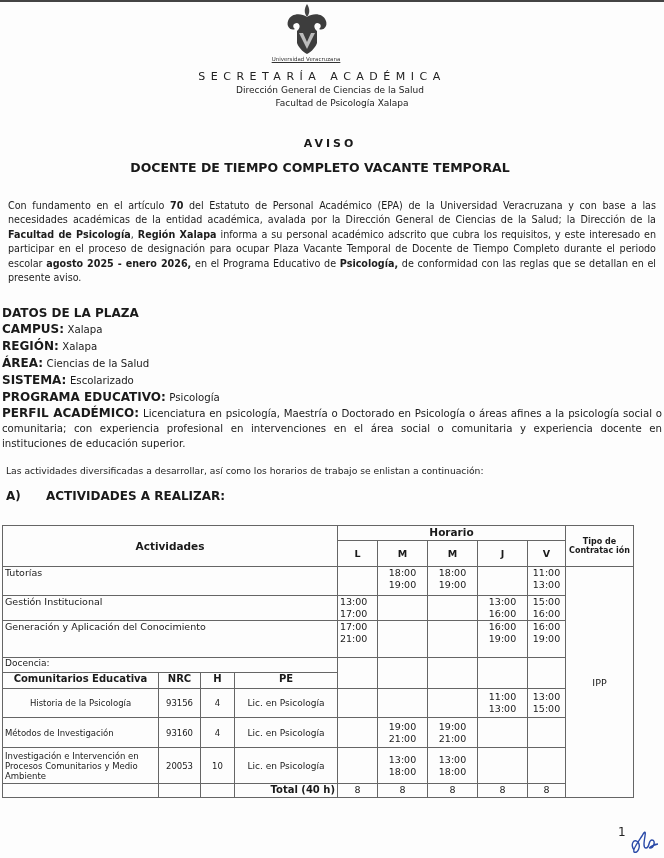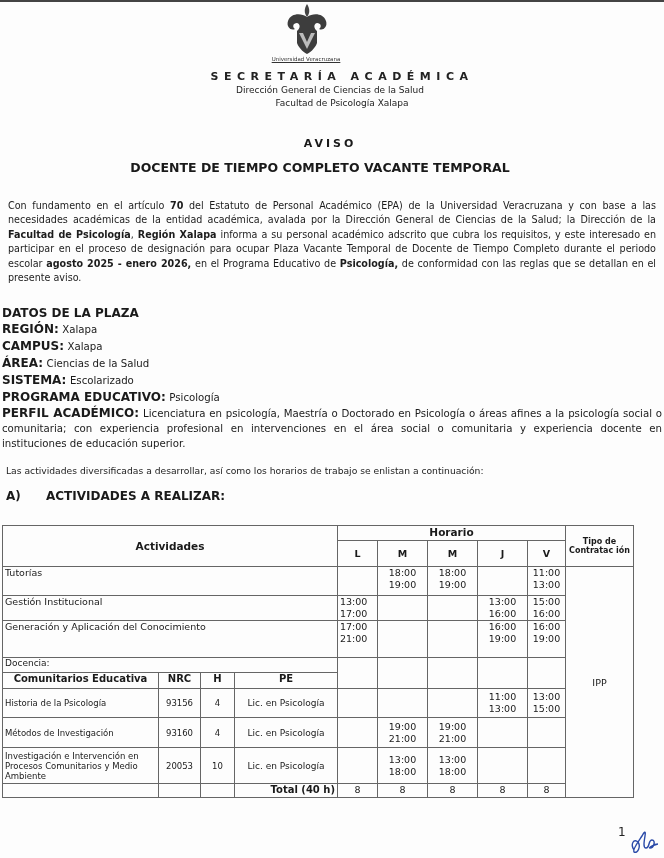--- a/index.html
+++ b/index.html
@@ -2,21 +2,21 @@
 <html><head>
 <meta charset="utf-8">
 <style>
   html, body { margin:0; padding:0; }
   body { width:664px; height:858px; background:#fdfdfd; position:relative; overflow:hidden;
          font-family:"DejaVu Sans", sans-serif; color:#1a1a1a; }
   .topbar { position:absolute; left:0; top:0; width:664px; height:2px; background:#444; }
   .abs { position:absolute; }
   .logo { left:283px; top:3px; width:48px; height:52px; }
   .uvname { left:250px; top:56px; width:112px; text-align:center; font-size:5.5px; color:#333; text-decoration:underline; }
-  .secacad { left:132px; top:70px; width:420px; text-align:center; font-size:11px; letter-spacing:5.5px; color:#222;font-weight:bold; }
+  .secacad { left:112px; top:70px; width:420px; text-align:center; font-size:11px; letter-spacing:5.5px; color:#222; }
   .dir { left:120px; top:85px; width:420px; text-align:center; font-size:9px; color:#222; }
   .fac { left:132px; top:98px; width:420px; text-align:center; font-size:9px; color:#222; }
   .aviso { left:200px; top:137px; width:260px; text-align:center; font-size:11px; font-weight:bold; letter-spacing:3px; }
   .titulo { left:60px; top:160px; width:520px; text-align:center; font-size:12.5px; font-weight:bold; }
   .para { left:8px; top:199px; width:648px; font-size:9.6px; line-height:14.4px; text-align:justify; color:#1c1c1c; }
   .para b { font-weight:bold; }
   .datos { left:2px; top:305px; width:660px; font-size:11px; line-height:16px; }
   .datos .lbl { font-weight:bold; font-size:12px; }
   .datos .val { font-size:10.2px; }
   .perfil { text-align:justify; }
@@ -47,22 +47,22 @@
 <div class="abs dir">Dirección General de Ciencias de la Salud</div>
 <div class="abs fac">Facultad de Psicología Xalapa</div>
 
 <div class="abs aviso">AVISO</div>
 <div class="abs titulo">DOCENTE DE TIEMPO COMPLETO VACANTE TEMPORAL</div>
 
 <div class="abs para"><span>Con fundamento en el artículo </span><b>70</b><span> del Estatuto de Personal Académico (EPA) de la Universidad Veracruzana y con base a las necesidades académicas de la entidad académica, avalada por la Dirección General de Ciencias de la Salud; la Dirección de la </span><b>Facultad de Psicología</b><span>, </span><b>Región Xalapa</b><span> informa a su personal académico adscrito que cubra los requisitos, y este interesado en participar en el proceso de designación para ocupar Plaza Vacante Temporal de Docente de Tiempo Completo durante el periodo escolar </span><b>agosto 2025 - enero 2026,</b><span> en el Programa Educativo de </span><b>Psicología,</b><span> de conformidad con las reglas que se detallan en el presente aviso.</span></div>
 
 <div class="abs datos">
   <div class="lbl">DATOS DE LA PLAZA</div>
+  <div><span class="lbl">CAMPUS:</span> <span class="val">Xalapa</span></div>
   <div><span class="lbl">REGIÓN:</span> <span class="val">Xalapa</span></div>
-  <div><span class="lbl">CAMPUS:</span> <span class="val">Xalapa</span></div>
   <div><span class="lbl">ÁREA:</span> <span class="val">Ciencias de la Salud</span></div>
   <div><span class="lbl">SISTEMA:</span> <span class="val">Escolarizado</span></div>
   <div><span class="lbl">PROGRAMA EDUCATIVO:</span> <span class="val">Psicología</span></div>
   <div class="perfil" style="line-height:15px;"><span class="lbl">PERFIL ACADÉMICO:</span> <span class="val">Licenciatura en psicología, Maestría o Doctorado en Psicología o áreas afines a la psicología social o comunitaria; con experiencia profesional en intervenciones en el área social o comunitaria y experiencia docente en instituciones de educación superior.</span></div>
 </div>
 
 <div class="abs activ-intro">Las actividades diversificadas a desarrollar, así como los horarios de trabajo se enlistan a continuación:</div>
 <div class="abs secA"><span class="lbl">A)</span><span>ACTIVIDADES A REALIZAR:</span></div>
 
 <table class="sched">
@@ -133,21 +133,21 @@
         <td rowspan="2"></td>
         <td rowspan="2"></td>
   </tr>
   <tr style="height:16px">
     <th style="font-size:10px;">Comunitarios Educativa</th>
     <th class="c" style="font-size:10px;">NRC</th>
     <th class="c" style="font-size:10px;">H</th>
     <th class="c" style="font-size:10px;">PE</th>
   </tr>
   <tr style="height:29px">
-    <td style="vertical-align:middle;font-size:8.5px;">Historia de la Psicología</td>
+    <td style="vertical-align:middle;font-size:8.5px;text-align:center;">Historia de la Psicología</td>
     <td class="c" style="vertical-align:middle;font-size:8.5px;">93156</td>
     <td class="c" style="vertical-align:middle;font-size:8.5px;">4</td>
     <td class="c" style="vertical-align:middle;font-size:9px;">Lic. en Psicología</td>
     <td class="c t2" style="white-space:pre"></td>
     <td class="c t2" style="white-space:pre"></td>
     <td class="c t2" style="white-space:pre"></td>
     <td class="c t2" style="white-space:pre;vertical-align:middle">11:00
 13:00</td>
     <td class="c t2" style="white-space:pre;vertical-align:middle">13:00
 15:00</td>

